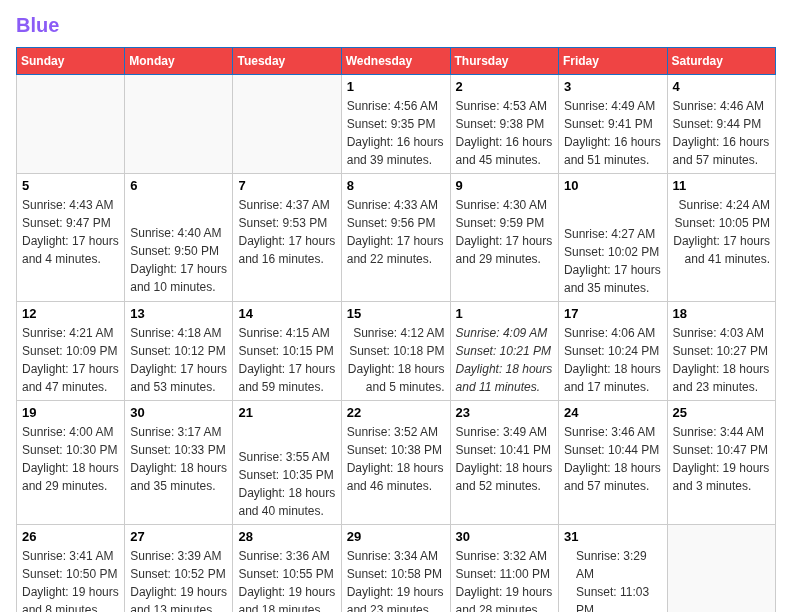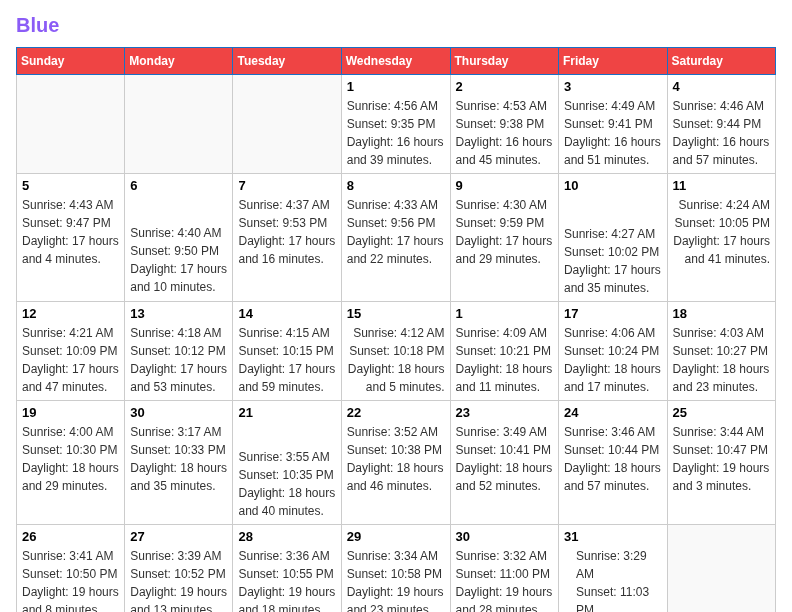--- a/index.html
+++ b/index.html
@@ -210,21 +210,21 @@
         </td>
         <td>
           <div class="day-num">15</div>
           <div class="day-detail" style="white-space: pre-line; text-align: right;">Sunrise: 4:12 AM
 Sunset: 10:18 PM
 Daylight: 18 hours
 and 5 minutes.</div>
         </td>
         <td>
           <div class="day-num">1</div>
-          <div class="day-detail" style="white-space: pre-line;">Sunrise: 4:09 AM
+          <div class="day-detail" style="white-space: pre-line; font-style: italic;">Sunrise: 4:09 AM
 Sunset: 10:21 PM
 Daylight: 18 hours
 and 11 minutes.</div>
         </td>
         <td>
           <div class="day-num">17</div>
           <div class="day-detail" style="white-space: pre-line;">Sunrise: 4:06 AM
 Sunset: 10:24 PM
 Daylight: 18 hours
 and 17 minutes.</div>

